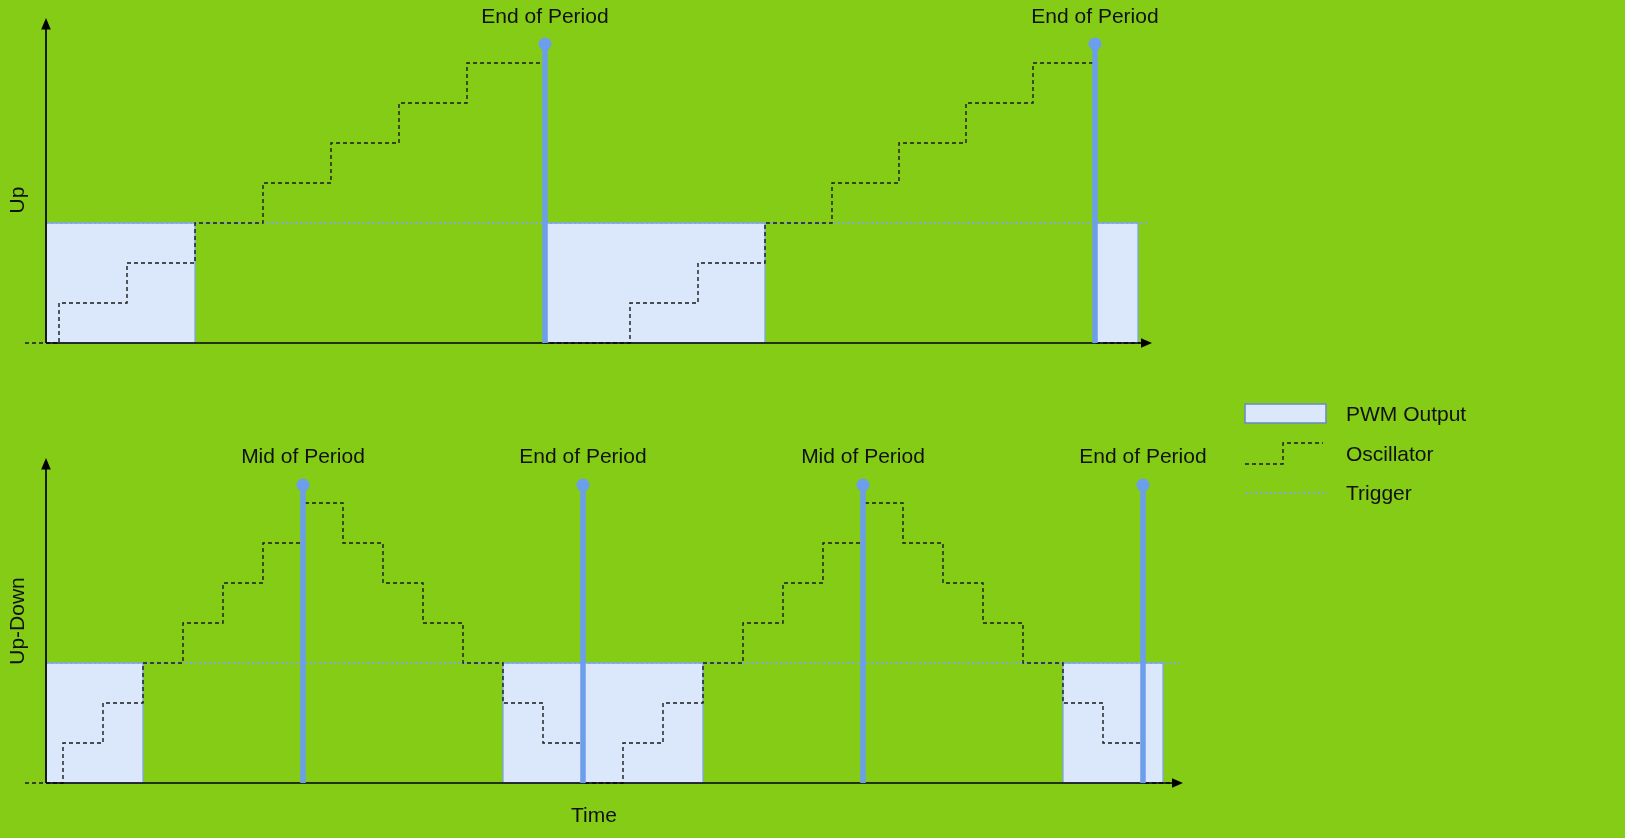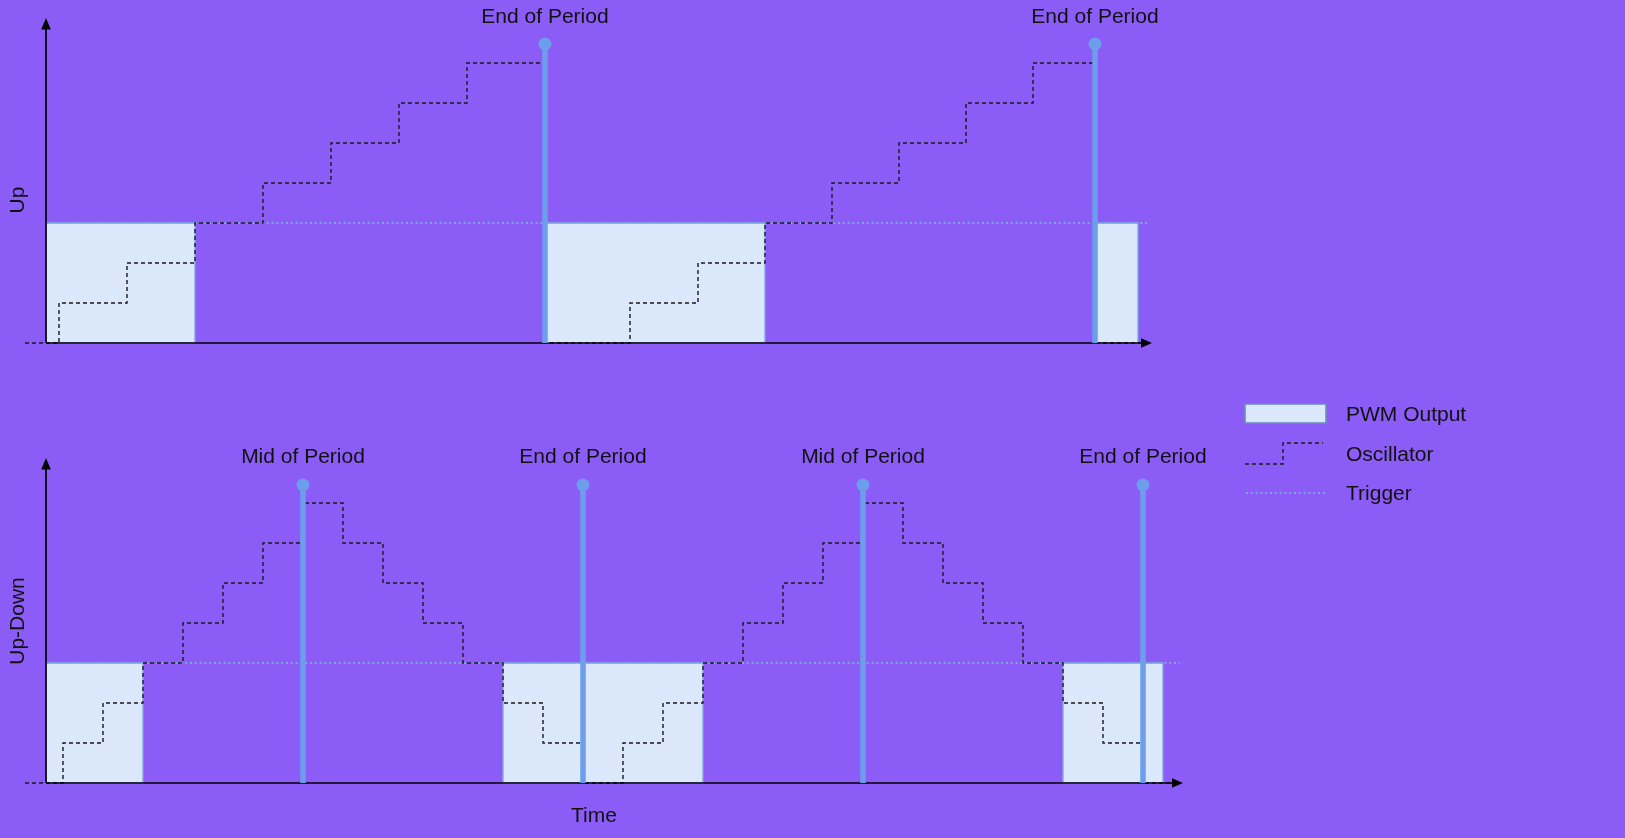--- a/index.html
+++ b/index.html
@@ -1,16 +1,16 @@
 <!DOCTYPE html>
 <html><head>
 <meta charset="utf-8">
 <style>
   html,body{margin:0;padding:0;background:#ffffff;}
-  .canvas{position:relative;width:1625px;height:838px;background:#8b5cf6;overflow:hidden;}
+  .canvas{position:relative;width:1625px;height:838px;background:#84cc16;overflow:hidden;}
   svg{display:block;}
   .region{fill:#dbe8fb;stroke:#7ea6e0;stroke-width:1.3;}
   .osc{fill:none;stroke:#1a1a1a;stroke-width:1.4;stroke-dasharray:4 3;}
   .trigger{fill:none;stroke:#7ea6e0;stroke-width:2;stroke-dasharray:2 2.8;}
   .axis{fill:none;stroke:#000000;stroke-width:1.7;}
   .arrowhead{fill:#000000;stroke:none;}
   .evline{fill:none;stroke:#6d9eeb;stroke-width:5.5;}
   .evdot{fill:#6d9eeb;stroke:none;}
   .lbl{font-family:"Liberation Sans",sans-serif;font-size:21px;fill:#111111;}
   .lbl-mid{text-anchor:middle;}

